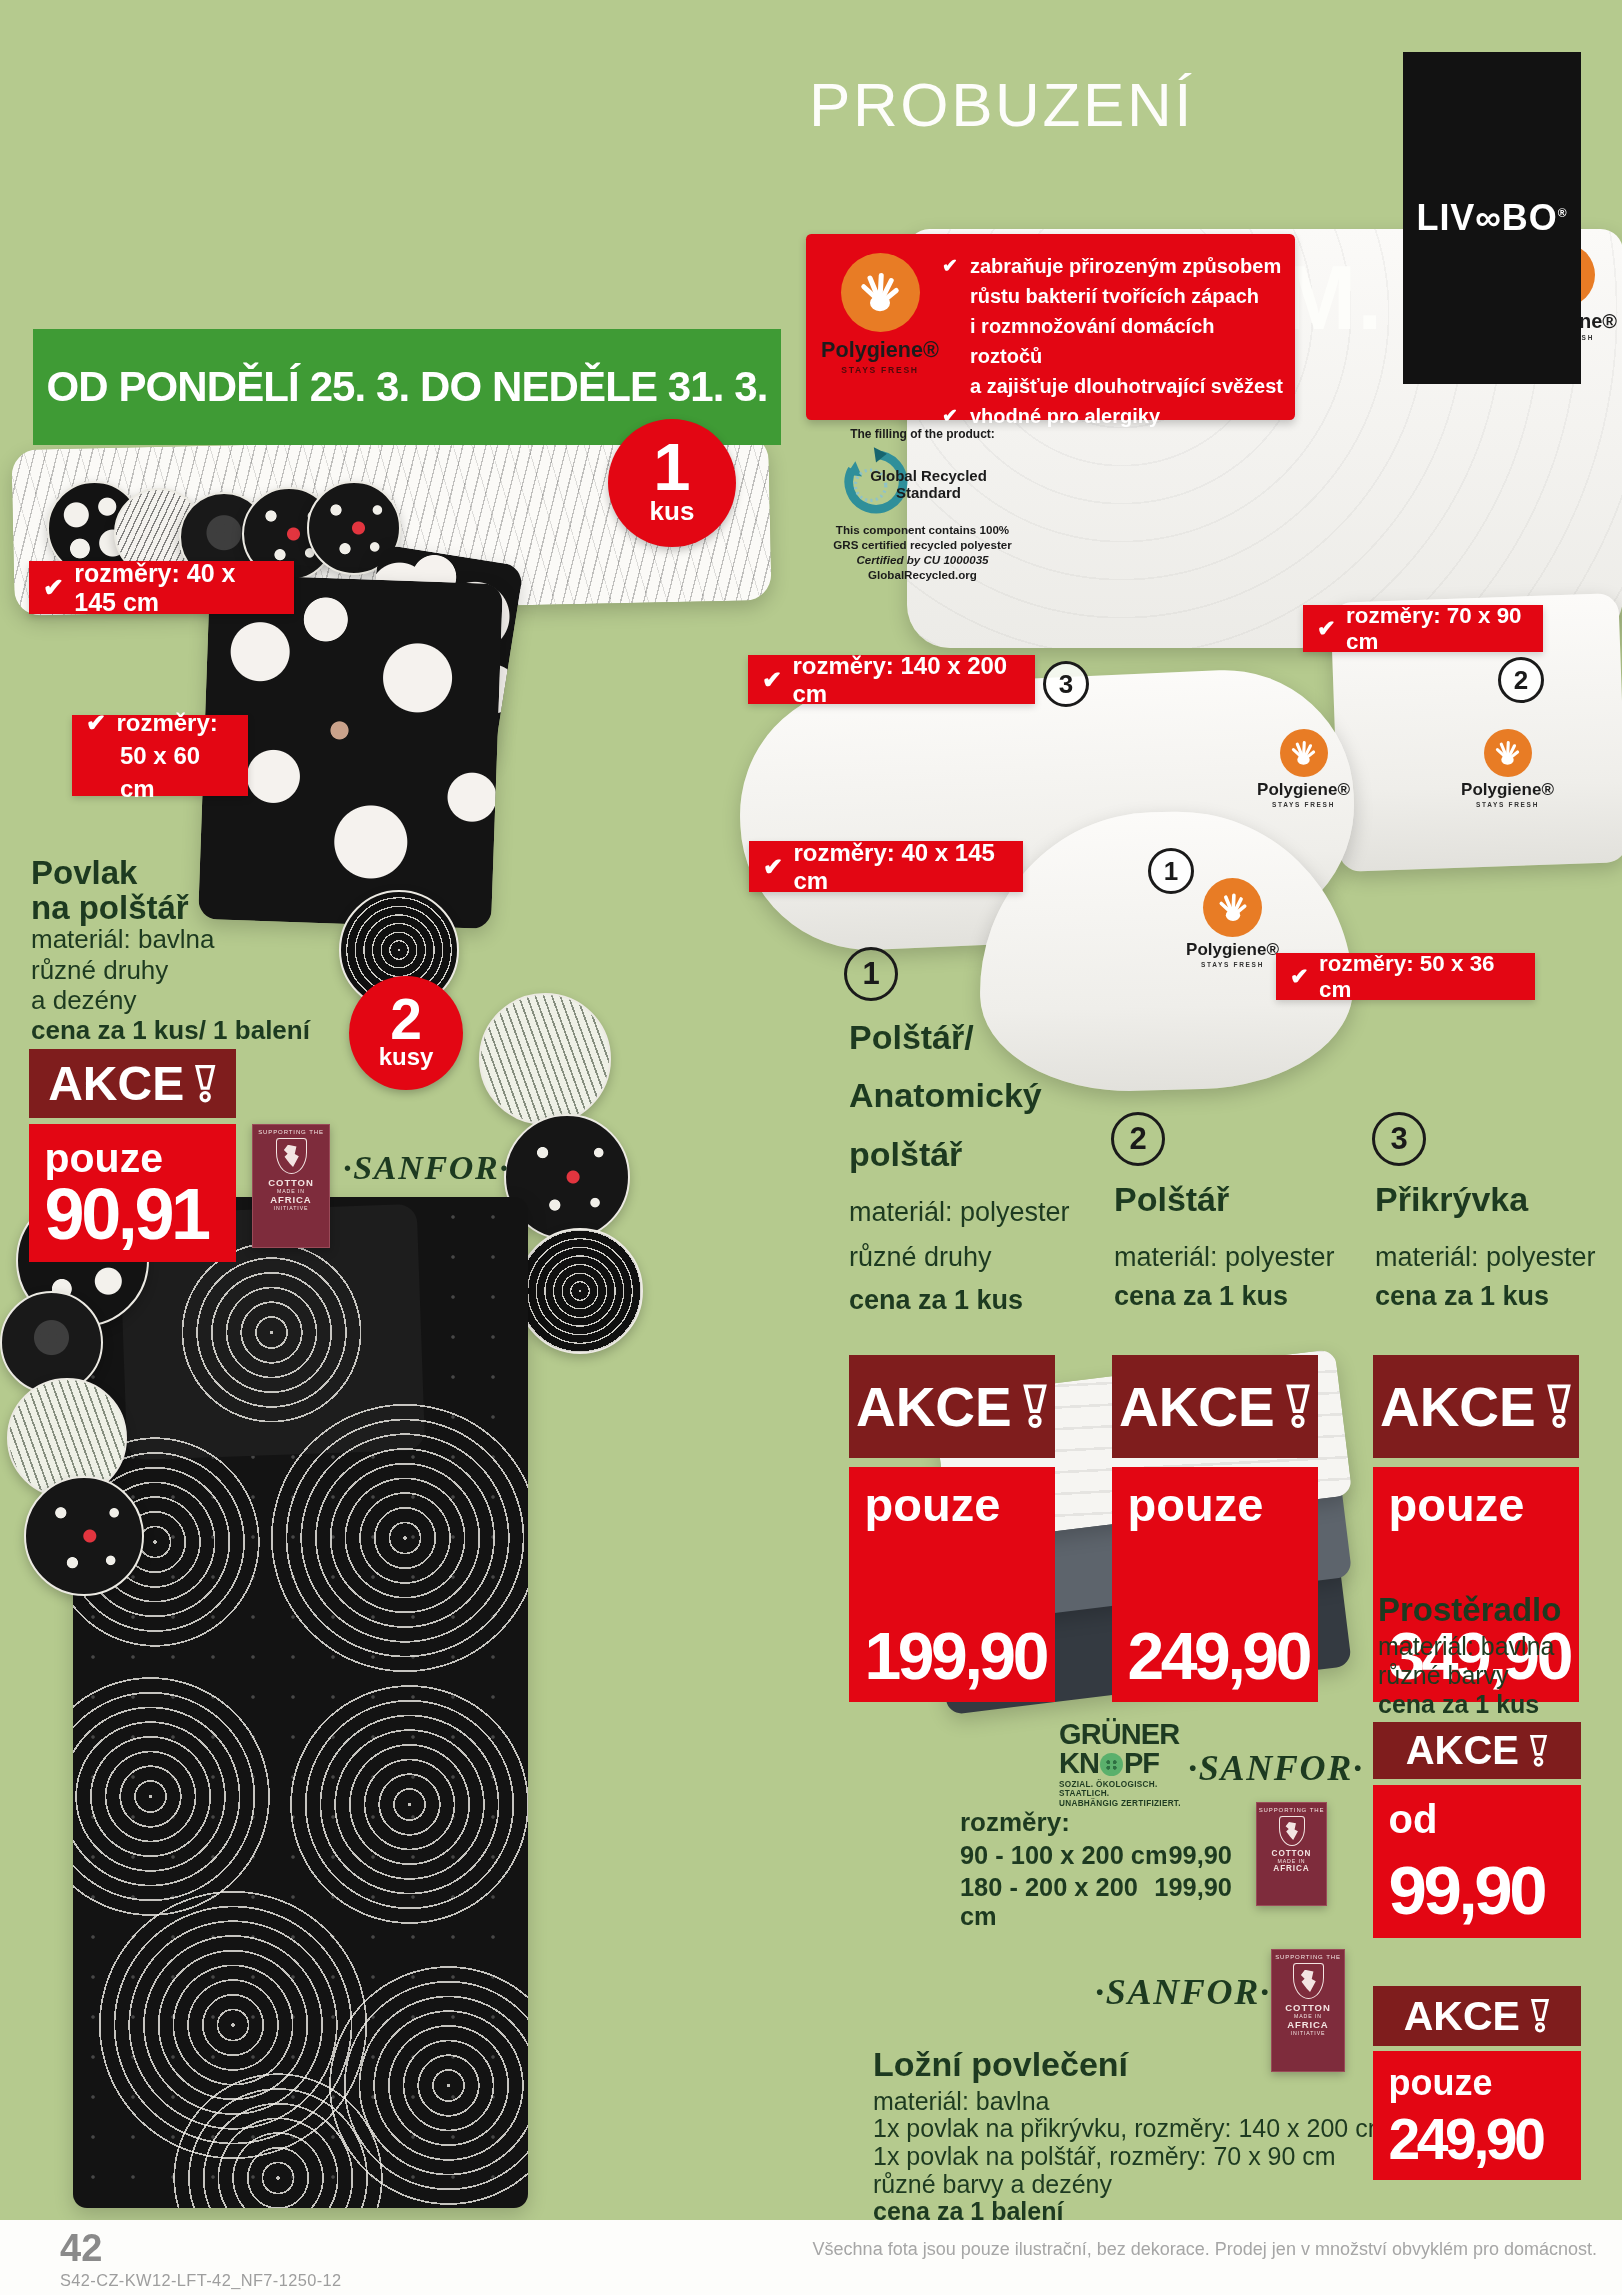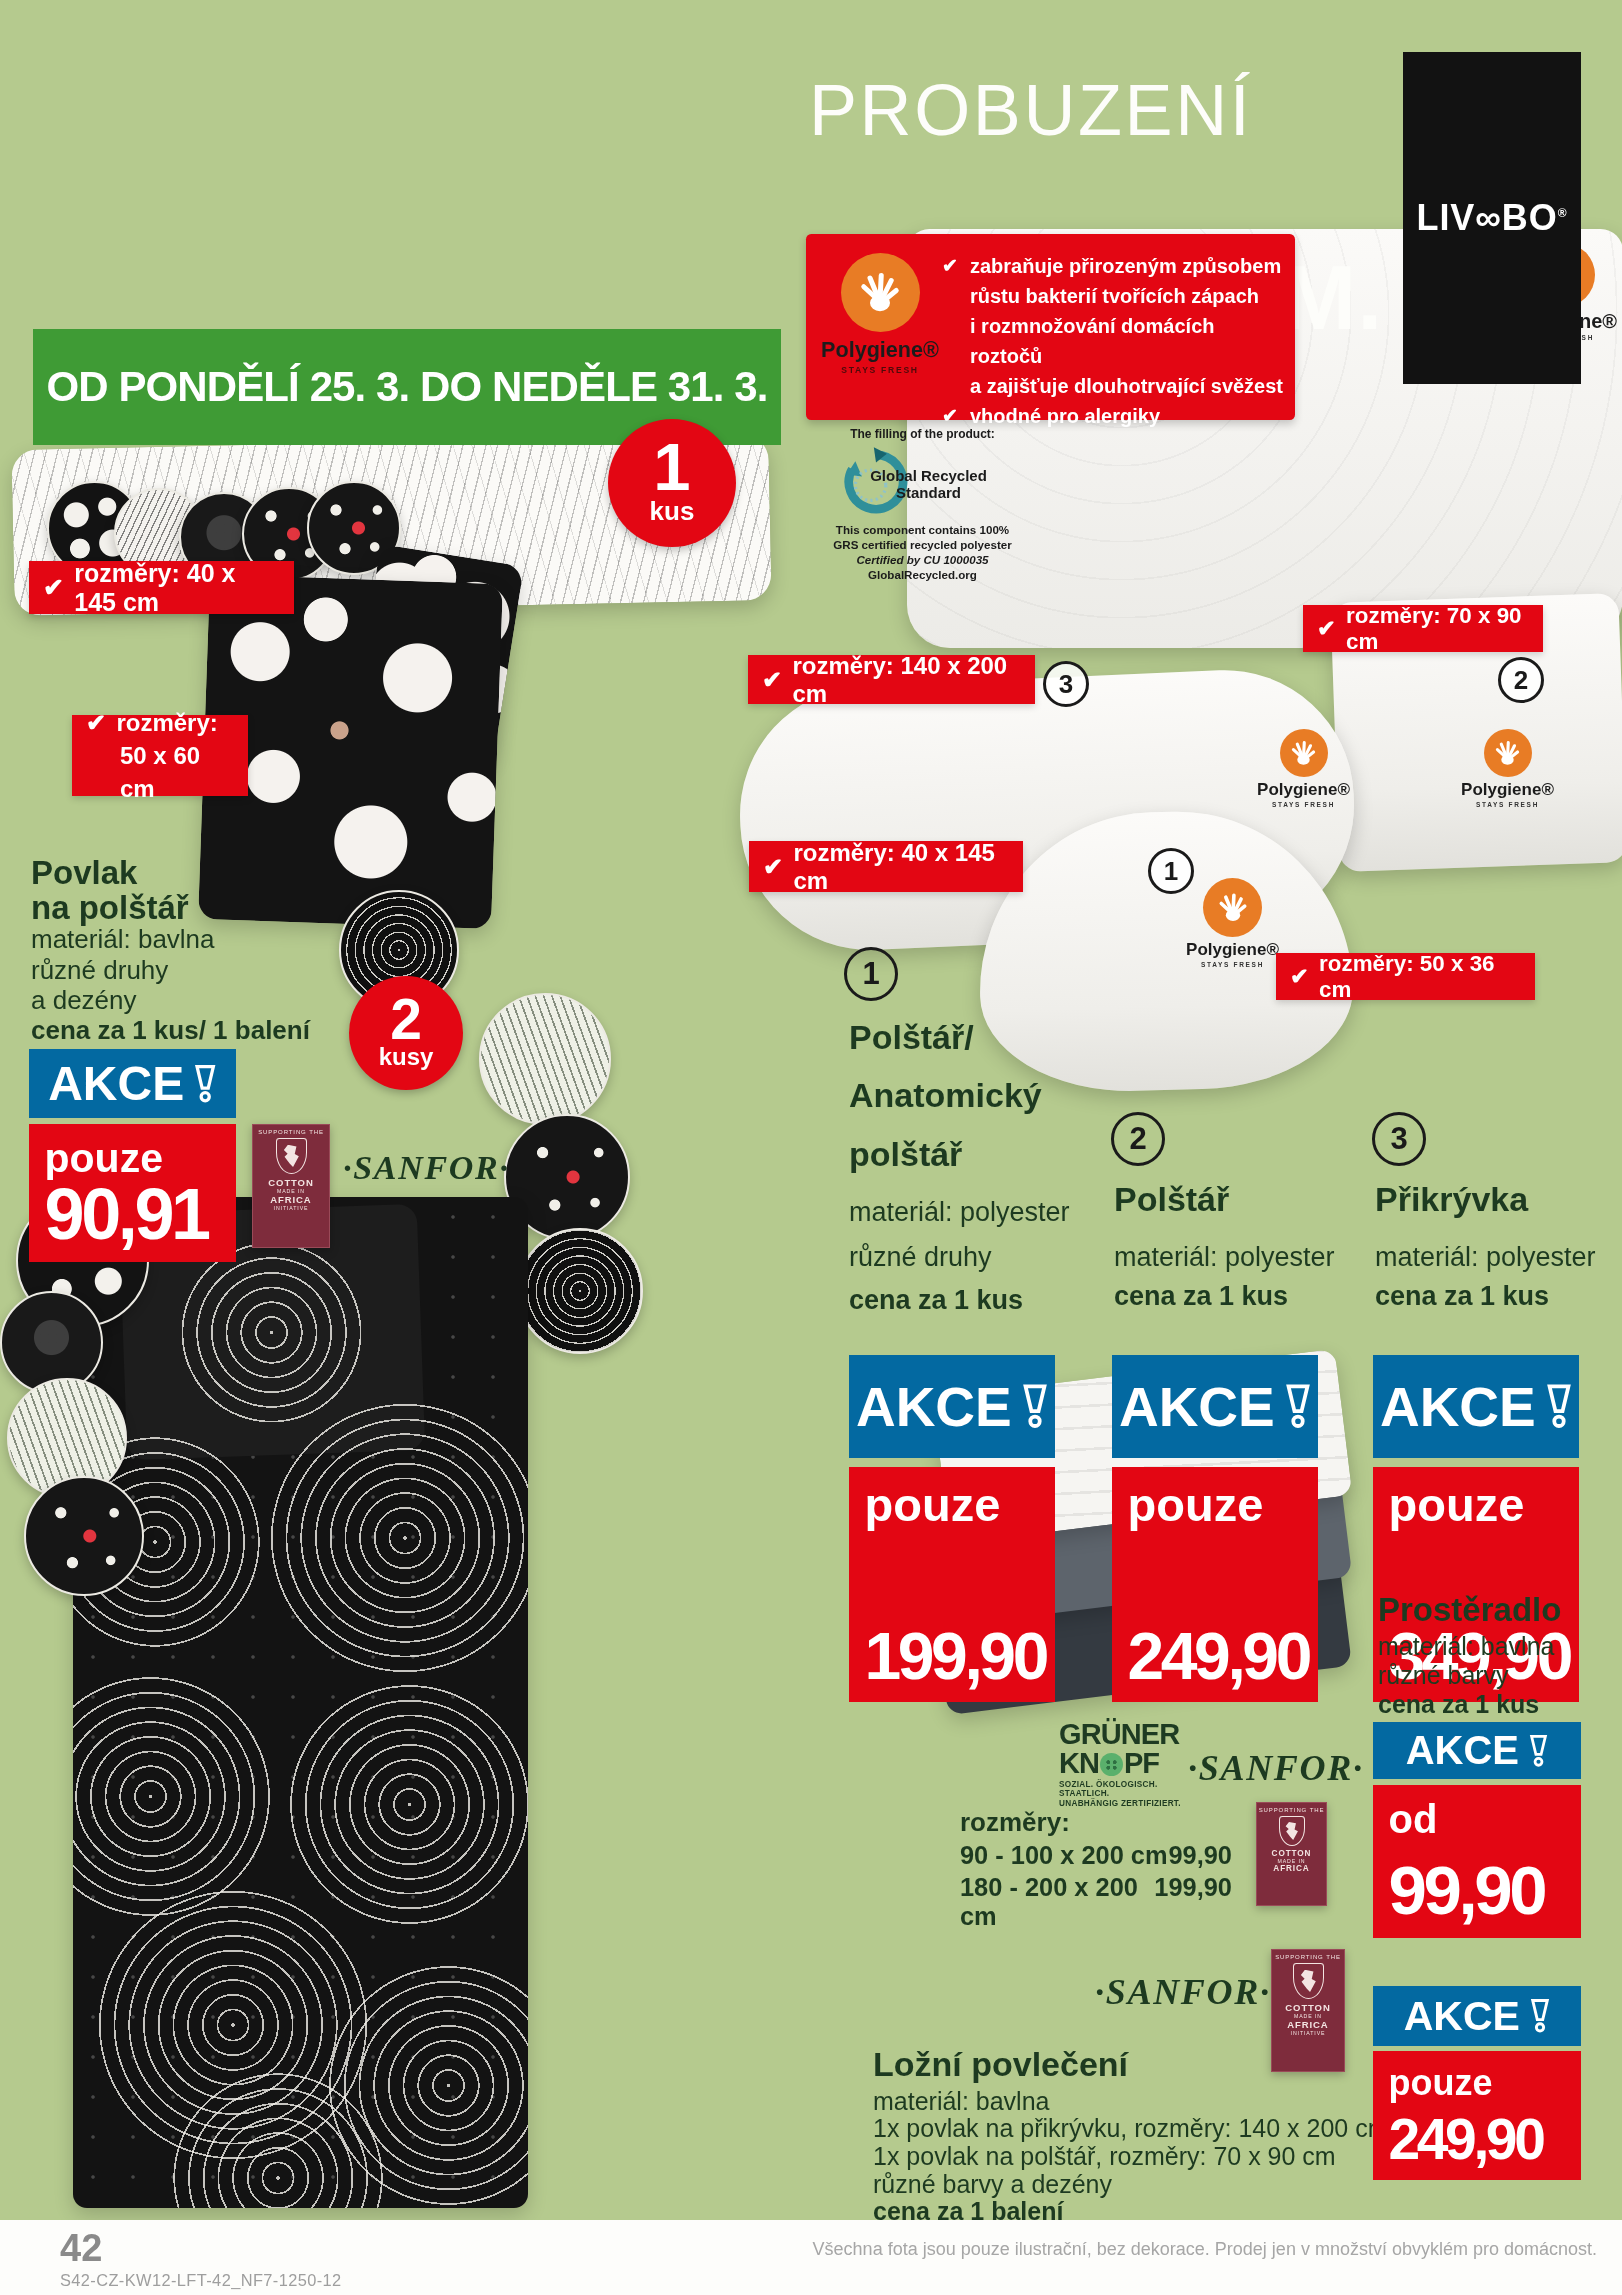--- a/index.html
+++ b/index.html
@@ -5,21 +5,21 @@
   html,body{margin:0;padding:0;background:#fff;}
   #page{position:relative;width:1623px;height:2295px;background:#b5ca8e;overflow:hidden;
         font-family:"Liberation Sans",sans-serif;}
   .abs{position:absolute;}
   .b{font-weight:700;}
 
   
   .green-banner{background:#3f9b35;color:#fff;display:flex;align-items:center;justify-content:center;font-weight:700;}
   #banner-main{left:33px;top:52px;width:724px;height:251px;font-size:116px;letter-spacing:-2.6px;}
   #banner-dates{left:33px;top:329px;width:748px;height:116px;font-size:42px;letter-spacing:-0.9px;}
-  #tagline1{left:809px;top:69px;font-size:72px;font-weight:400;color:#fdfdfa;letter-spacing:2.6px;}
+  #tagline1{left:809px;top:69px;font-size:62px;font-weight:400;color:#fdfdfa;letter-spacing:2.6px;}
   #tagline2{left:809px;top:247px;font-size:90px;color:#fdfdfa;letter-spacing:0.9px;}
   #tagline2 .bold-part{font-weight:700;}
   #livbo{left:1403px;top:52px;width:178px;height:332px;background:#121212;display:flex;align-items:center;justify-content:center;}
   #livbo .mark{color:#fff;font-size:36px;font-weight:700;letter-spacing:0.9px;white-space:nowrap;}
   #livbo sup{font-size:12px;}
 
   
   #promo{left:806px;top:234px;width:489px;height:186px;background:#e30613;border-radius:5.2px;box-shadow:0 3.4px 8.6px rgba(0,0,0,.2);}
   .pg-logo{display:flex;flex-direction:column;align-items:center;}
   .pg-circle{background:#e87c25;border-radius:50%;display:flex;align-items:center;justify-content:center;}
@@ -54,21 +54,21 @@
   .badge .n{font-weight:700;line-height:.85;}
   .badge .u{font-weight:700;}
   .marker{border:3.4px solid #1a1a1a;border-radius:50%;color:#1a1a1a;font-weight:700;display:flex;align-items:center;justify-content:center;background:rgba(255,255,255,.85);}
   .marker.on-green{background:transparent;}
 
   
   .ptitle{font-weight:700;color:#1d3a20;}
   .pline{color:#1d3a20;}
 
   
-  .akce-box{background:#0369a1;color:#fff;display:flex;align-items:center;justify-content:center;gap:10.3px;font-weight:700;}
+  .akce-box{background:#7f1d1d;color:#fff;display:flex;align-items:center;justify-content:center;gap:10.3px;font-weight:700;}
   .price-box{background:#e30613;color:#fff;font-weight:700;display:flex;flex-direction:column;justify-content:space-between;padding:14px 15.5px;box-sizing:border-box;}
   .price-box .qual{line-height:1;}
   .price-box .amt{line-height:.95;letter-spacing:-3.4px;white-space:nowrap;}
   .ex{flex:none;}
 
   
   .sanfor{font-family:"Liberation Serif",serif;font-style:italic;font-weight:700;color:#1d3a20;letter-spacing:1.7px;white-space:nowrap;}
   .cotton{background:#7e2c3c;border:1.7px solid #9a4a58;color:#f3e4e2;text-align:center;display:flex;flex-direction:column;align-items:center;box-shadow:0 3.4px 8.6px rgba(0,0,0,.25);}
   .cotton .c-top{font-size:6px;letter-spacing:0.9px;margin-top:4.3px;}
   .cotton .c-shield{border:1.7px solid #f3e4e2;width:29px;height:34px;border-radius:3.4px 3.4px 50% 50%/3.4px 3.4px 60% 60%;margin-top:2.6px;display:flex;align-items:center;justify-content:center;}

